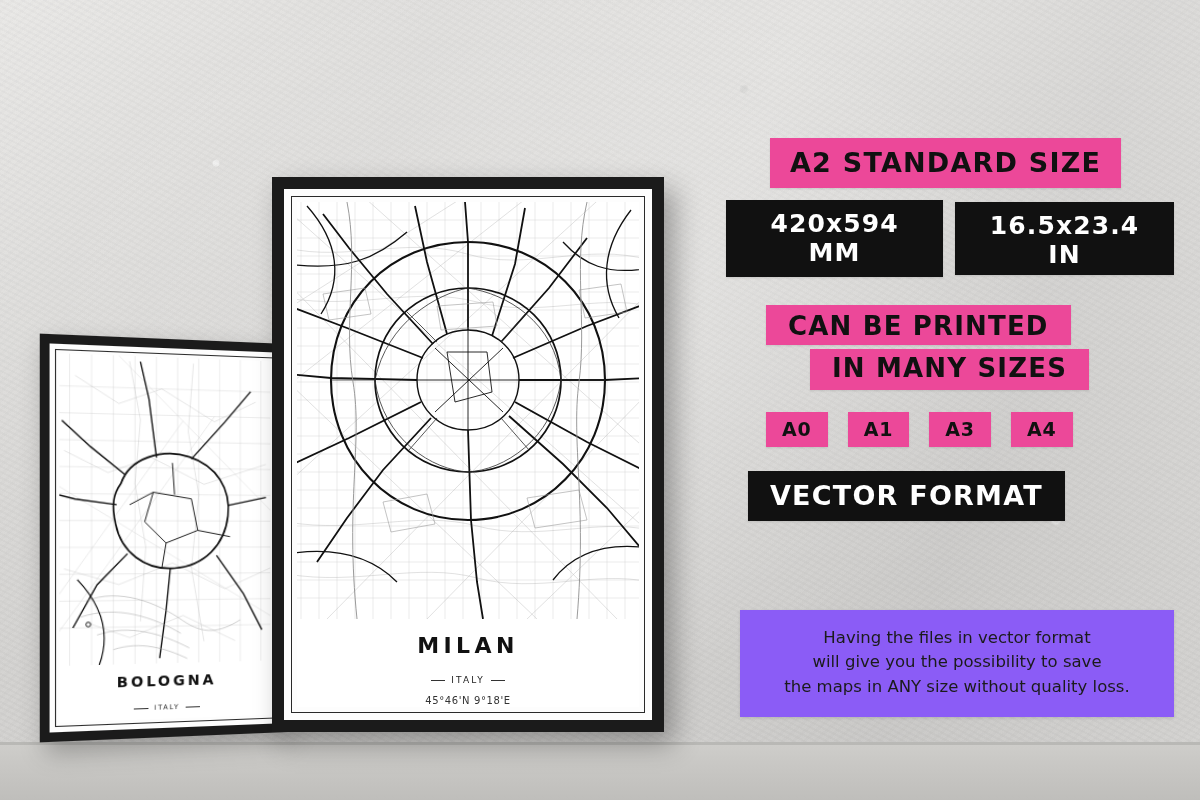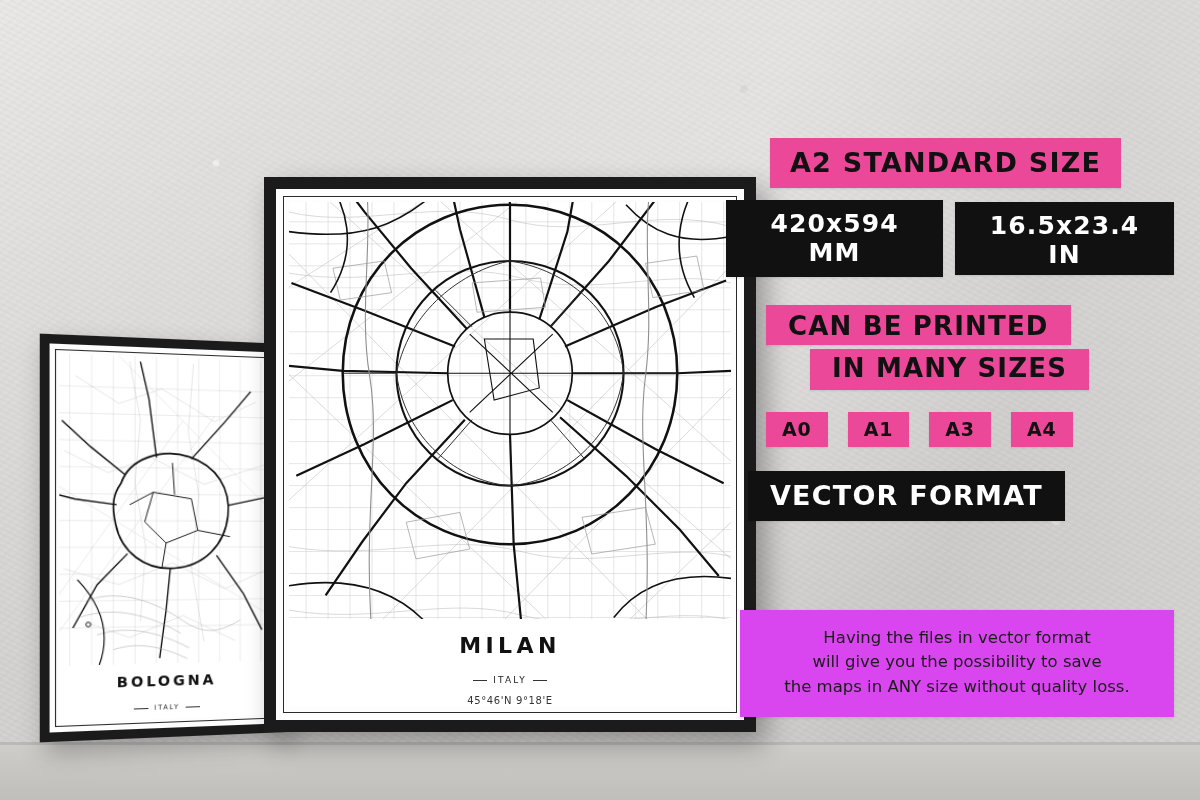--- a/index.html
+++ b/index.html
@@ -55,21 +55,21 @@
     transform-origin:right center;
     box-shadow:6px 10px 22px rgba(0,0,0,.28);
     padding:9px;
   }
   #frame-bologna .mat{inset:9px;}
   #frame-bologna .innerline{inset:14px;}
   #frame-bologna .poster{left:18px;top:18px;right:18px;bottom:18px;}
 
   
   #frame-milan{
-    left:264px;top:177px;width:492px;height:555px;
+    left:272px;top:177px;width:392px;height:555px;
     box-shadow:10px 12px 26px rgba(0,0,0,.33);
     padding:12px;
   }
   #frame-milan .mat{inset:12px;}
   #frame-milan .innerline{inset:19px;}
   #frame-milan .poster{left:25px;top:25px;right:25px;bottom:25px;}
 
   
   .map-area{position:absolute;left:0;right:0;top:0;background:#fff;overflow:hidden;}
   .caption{position:absolute;left:0;right:0;bottom:0;background:#fff;text-align:center;}
@@ -111,21 +111,21 @@
   .r2{margin-left:2px;align-items:flex-end;}
   #b-print1{font-size:26px;padding:6px 22px 4px;margin-left:38px;}
   #b-print2{font-size:26px;padding:4px 22px 7px;margin-left:82px;}
   .r4{margin-left:40px;gap:20px;}
   .sz{font-size:19px;padding:6px 16px 7px;}
   #b-vector{font-size:27px;padding:9px 22px 10px;margin-left:22px;}
   #b-formats{font-size:27px;padding:8px 20px 9px;margin-left:20px;}
 
   .note{
     position:absolute;left:740px;top:610px;width:434px;
-    background:#d946ef;box-shadow:0 1px 3px rgba(0,0,0,.12);
+    background:#8b5cf6;box-shadow:0 1px 3px rgba(0,0,0,.12);
     padding:16px 14px 18px;box-sizing:border-box;
     text-align:center;color:#1b1b1b;
     font-family:"DejaVu Sans", sans-serif;font-size:16.5px;line-height:1.48;
   }
 </style>
 </head>
 <body>
 
 <div id="scene">
   <div class="wall"></div>

